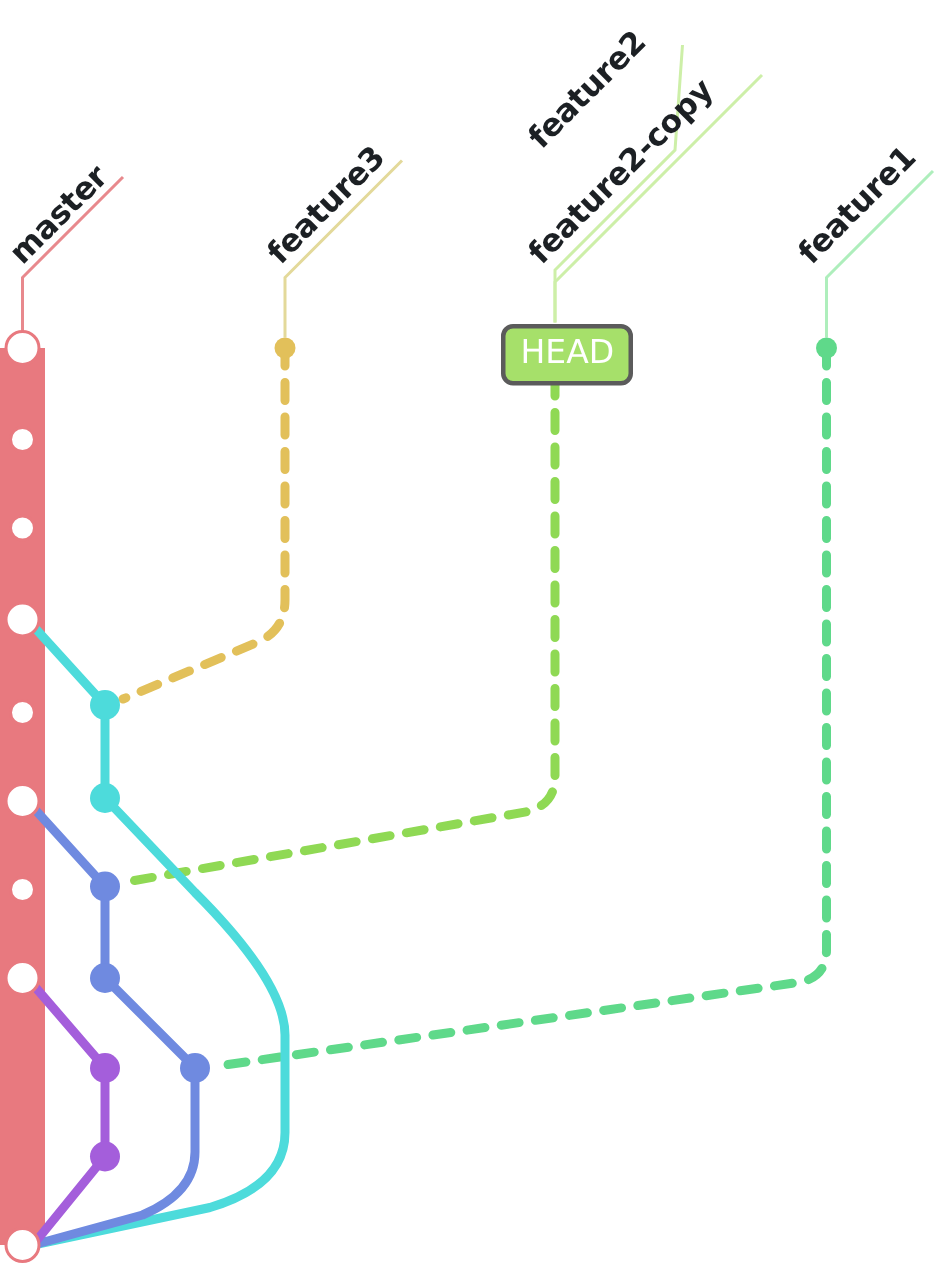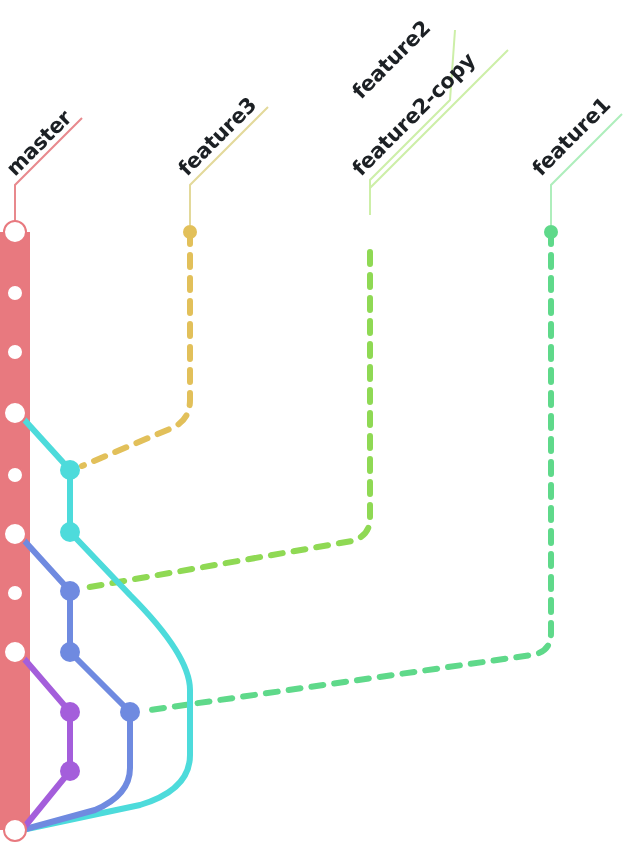--- a/index.html
+++ b/index.html
@@ -111,20 +111,21 @@
         <circle cx="70" cy="532" r="10" fill="#4ddbdb" stroke="#4ddbdb" stroke-width="0"></circle>
         <circle cx="70" cy="591" r="10" fill="#6f8ae0" stroke="#6f8ae0" stroke-width="0"></circle>
         <circle cx="70" cy="652" r="10" fill="#6f8ae0" stroke="#6f8ae0" stroke-width="0"></circle>
         <circle cx="130" cy="712" r="10" fill="#6f8ae0" stroke="#6f8ae0" stroke-width="0"></circle>
         <circle cx="70" cy="712" r="10" fill="#a45edb" stroke="#a45edb" stroke-width="0"></circle>
         <circle cx="70" cy="771" r="10" fill="#a45edb" stroke="#a45edb" stroke-width="0"></circle>
       </g>
 
   </svg>
 
+  <div class="head-badge" style="left:334px; top:216px;">HEAD</div>
 
   <div class="branch-label" style="left:10px; top:160px; transform: rotate(-45deg);">master</div>
 
   <div class="branch-label" style="left:182px; top:160px; transform: rotate(-45deg);">feature3</div>
 
   <div class="branch-label" style="left:356px; top:83px; transform: rotate(-45deg);">feature2</div>
 
   <div class="branch-label" style="left:356px; top:160px; transform: rotate(-45deg);">feature2-copy</div>
 
   <div class="branch-label" style="left:536px; top:160px; transform: rotate(-45deg);">feature1</div>

